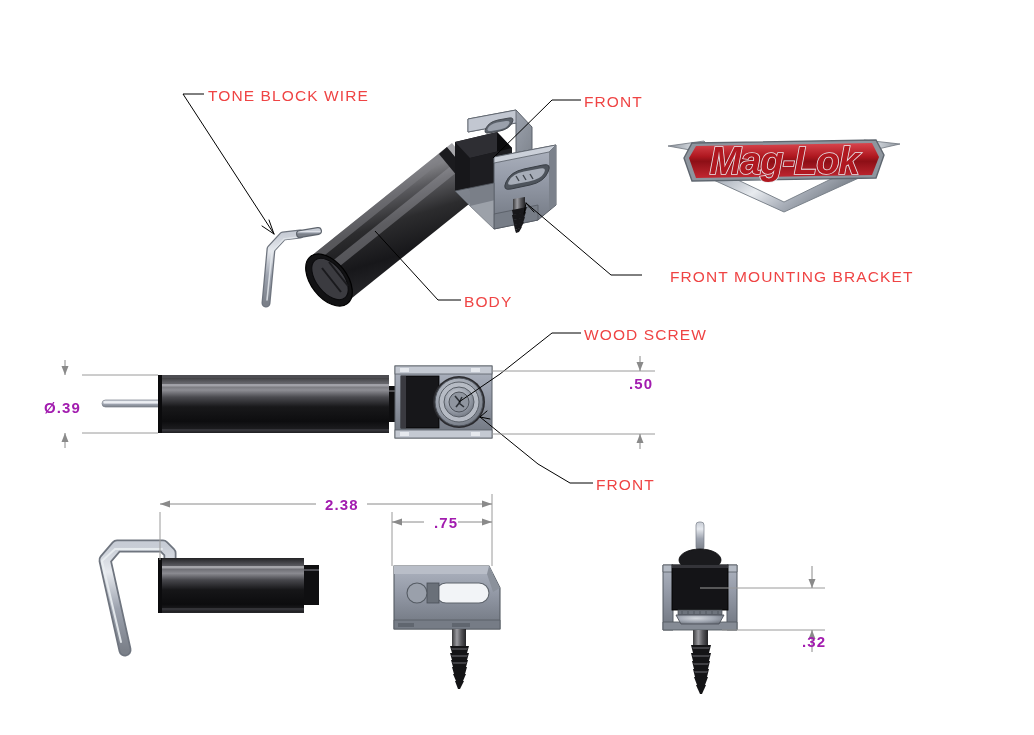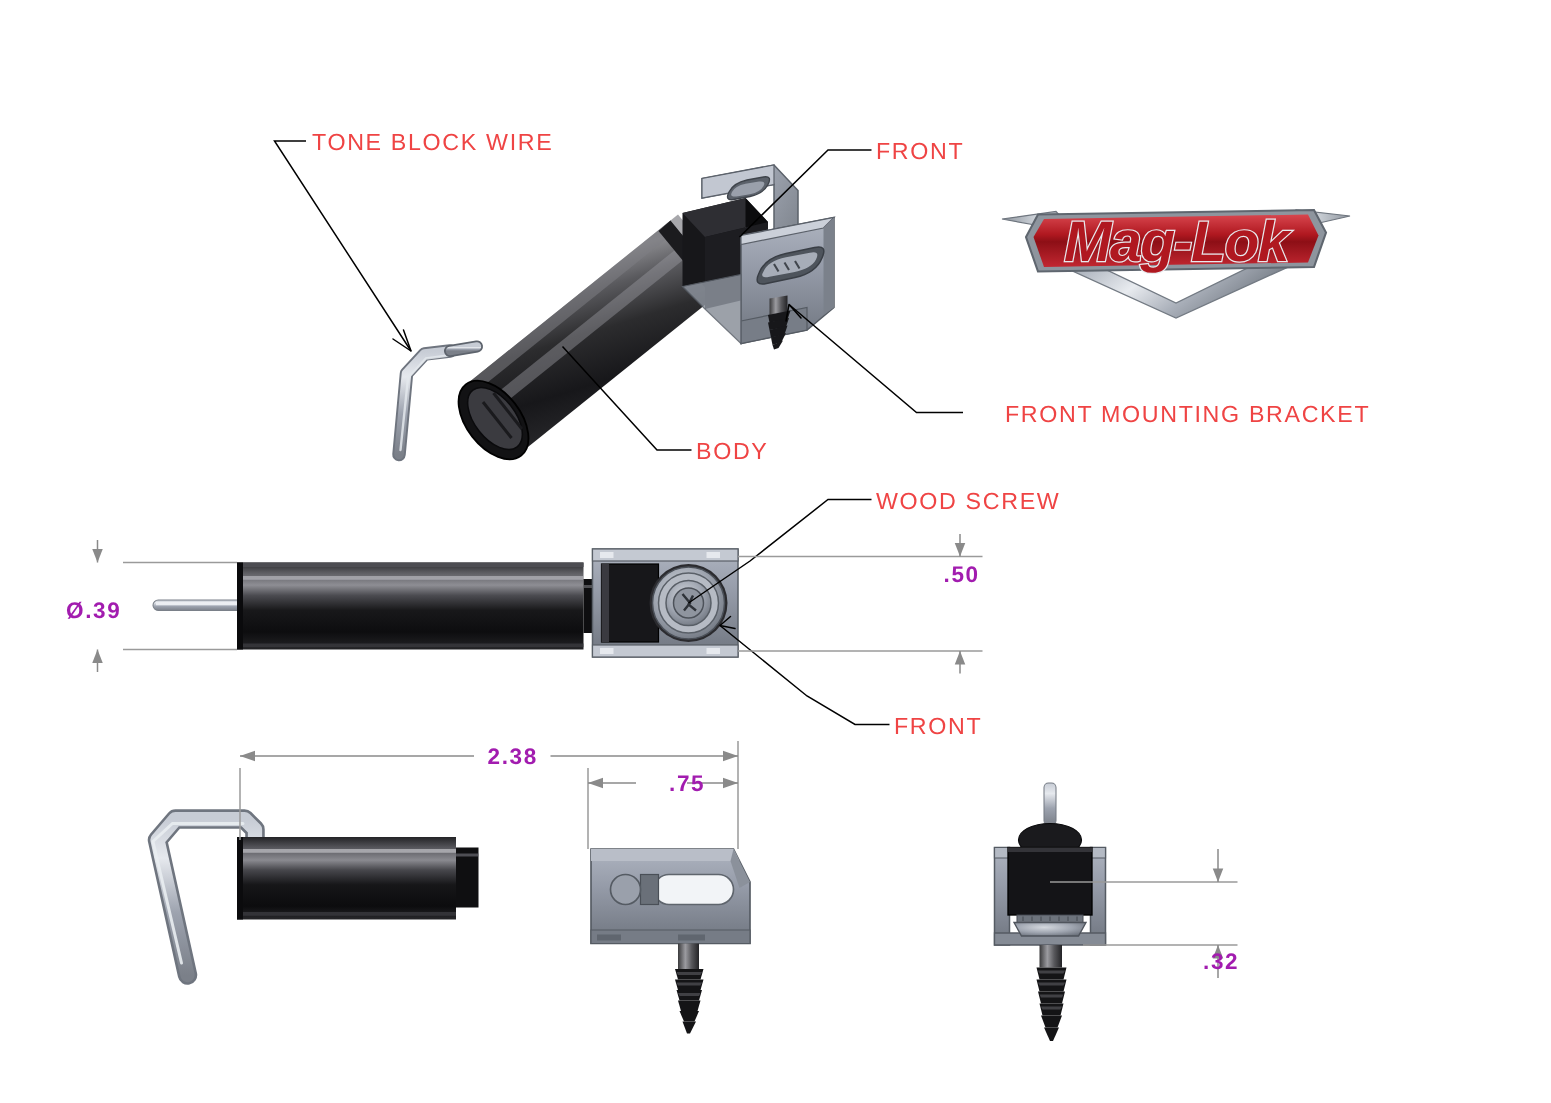--- a/index.html
+++ b/index.html
@@ -374,16 +374,16 @@
   <div class="lbl" style="left:208px;top:88px;">TONE BLOCK WIRE</div>
   <div class="lbl" style="left:584px;top:94px;">FRONT</div>
   <div class="lbl" style="left:670px;top:269px;text-align:center;">FRONT MOUNTING BRACKET</div>
   <div class="lbl" style="left:464px;top:294px;">BODY</div>
   <div class="lbl" style="left:584px;top:327px;">WOOD SCREW</div>
   <div class="lbl" style="left:596px;top:477px;">FRONT</div>
 
   <div class="dim" style="left:44px;top:400px;">Ø.39</div>
   <div class="dim" style="left:629px;top:376px;">.50</div>
   <div class="dim" style="left:325px;top:497px;">2.38</div>
-  <div class="dim" style="left:434px;top:515px;margin-left:12px;">.75</div>
+  <div class="dim" style="left:434px;top:515px;">.75</div>
   <div class="dim" style="left:802px;top:634px;">.32</div>
 
 </div>
 
 </body></html>

